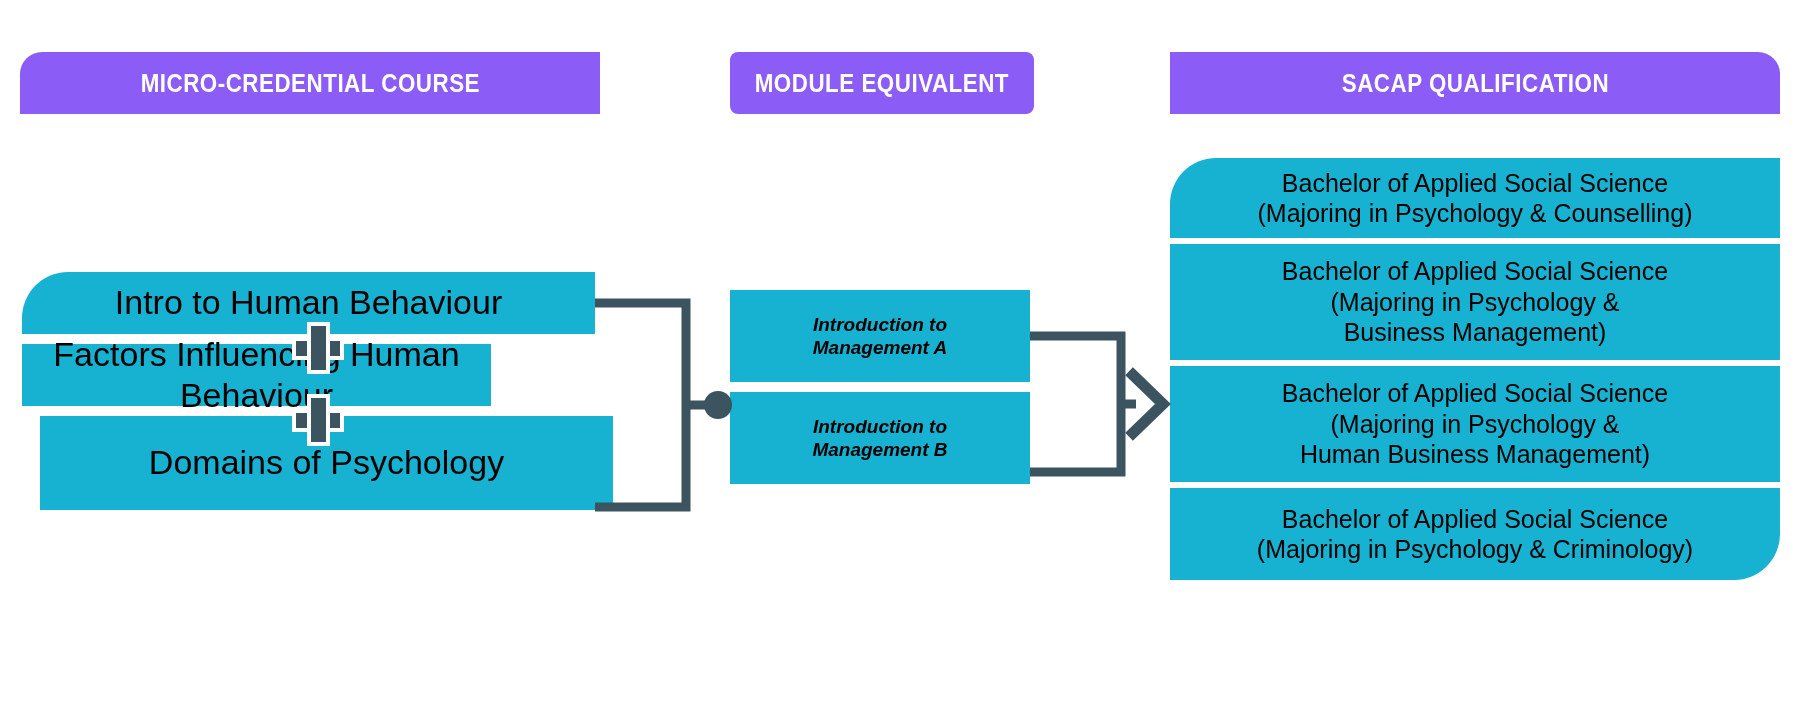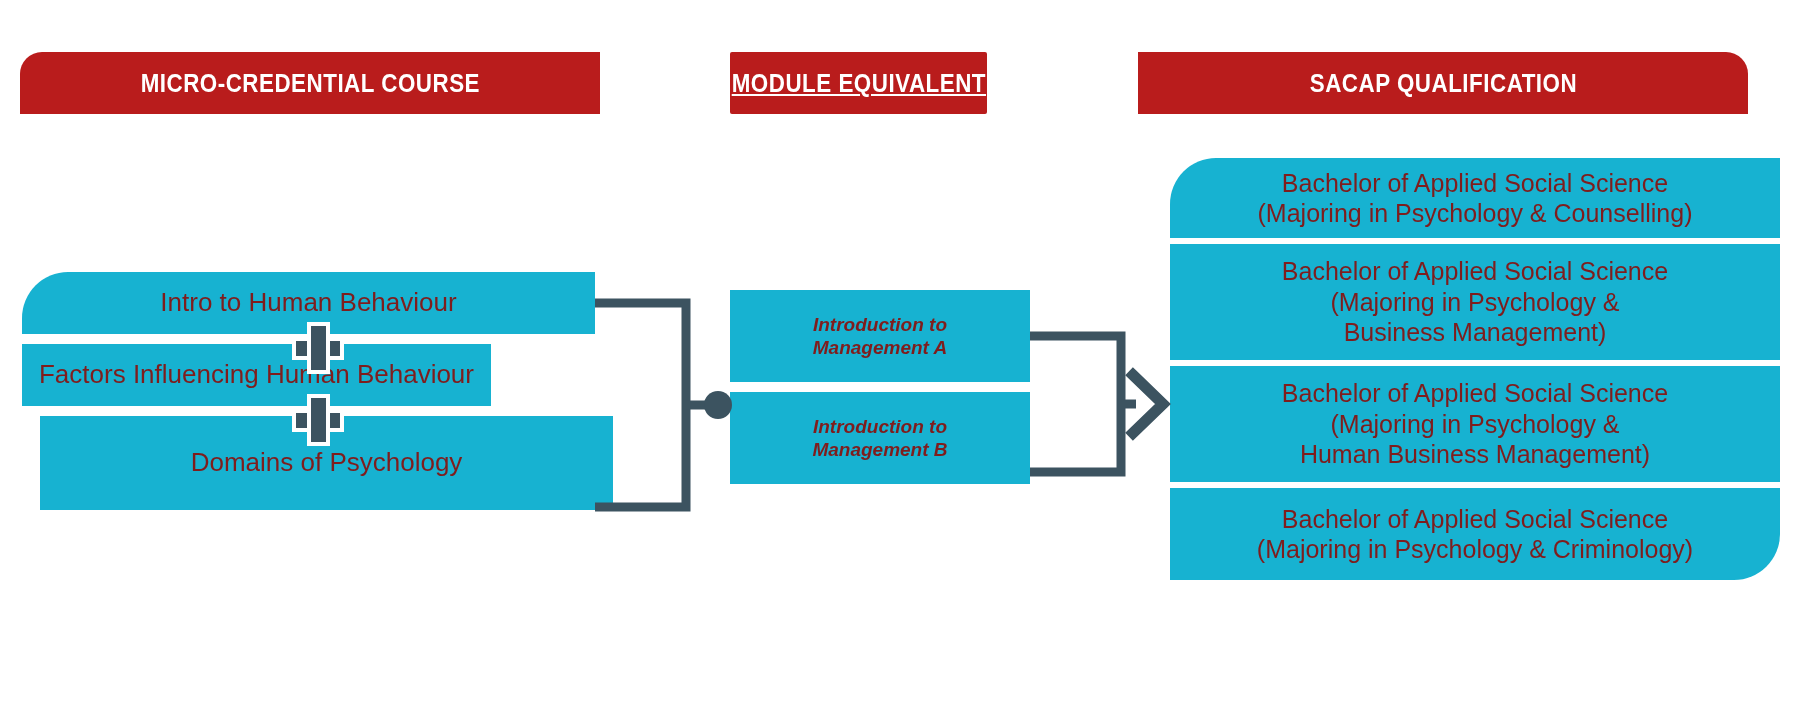--- a/index.html
+++ b/index.html
@@ -16,60 +16,60 @@
     position: relative;
     width: 1800px;
     height: 717px;
     background: #ffffff;
     overflow: hidden;
   }
 
   
   .col-header {
     position: absolute;
-    background: #b91c1c;
+    background: #8b5cf6;
     color: #ffffff;
     display: flex;
     align-items: center;
     justify-content: center;
     text-align: center;
     font-weight: 700;
     font-size: 26px;
     letter-spacing: 0.6px;
     font-stretch: condensed;
     text-transform: uppercase;
     box-sizing: border-box;
     padding: 0 10px;
   }
   .col-header span {
     transform: scaleX(0.86);
     display: inline-block;
     white-space: nowrap;
   }
   #header-micro   { left: 20px;   top: 52px; width: 580px; height: 62px; border-radius: 22px 0 0 0; }
-  #header-module  { left: 730px;  top: 52px; width: 257px; height: 62px; border-radius: 2px; text-decoration: underline; }
-  #header-sacap   { left: 1138px; top: 52px; width: 610px; height: 62px; border-radius: 0 22px 0 0; }
+  #header-module  { left: 730px;  top: 52px; width: 304px; height: 62px; border-radius: 8px; }
+  #header-sacap   { left: 1170px; top: 52px; width: 610px; height: 62px; border-radius: 0 22px 0 0; }
 
   
   .cyan-box {
     position: absolute;
     background: #17b2d1;
-    color: #7f1d1d;
+    color: #000000;
     display: flex;
     align-items: center;
     justify-content: center;
     text-align: center;
     box-sizing: border-box;
     padding: 12px 14px;
     line-height: 1.22;
   }
 
   
   .course-box {
-    font-size: 26px;
+    font-size: 34px;
     font-weight: 400;
   }
   #course-0 { left: 22px; top: 272px; width: 573px; height: 62px;  border-radius: 46px 0 0 0; }
   #course-1 { left: 22px; top: 344px; width: 469px; height: 62px;  border-radius: 0; }
   #course-2 { left: 40px; top: 416px; width: 573px; height: 62px;  border-radius: 0; }
 
   
   #course-2 { height: 94px; }
 
   

